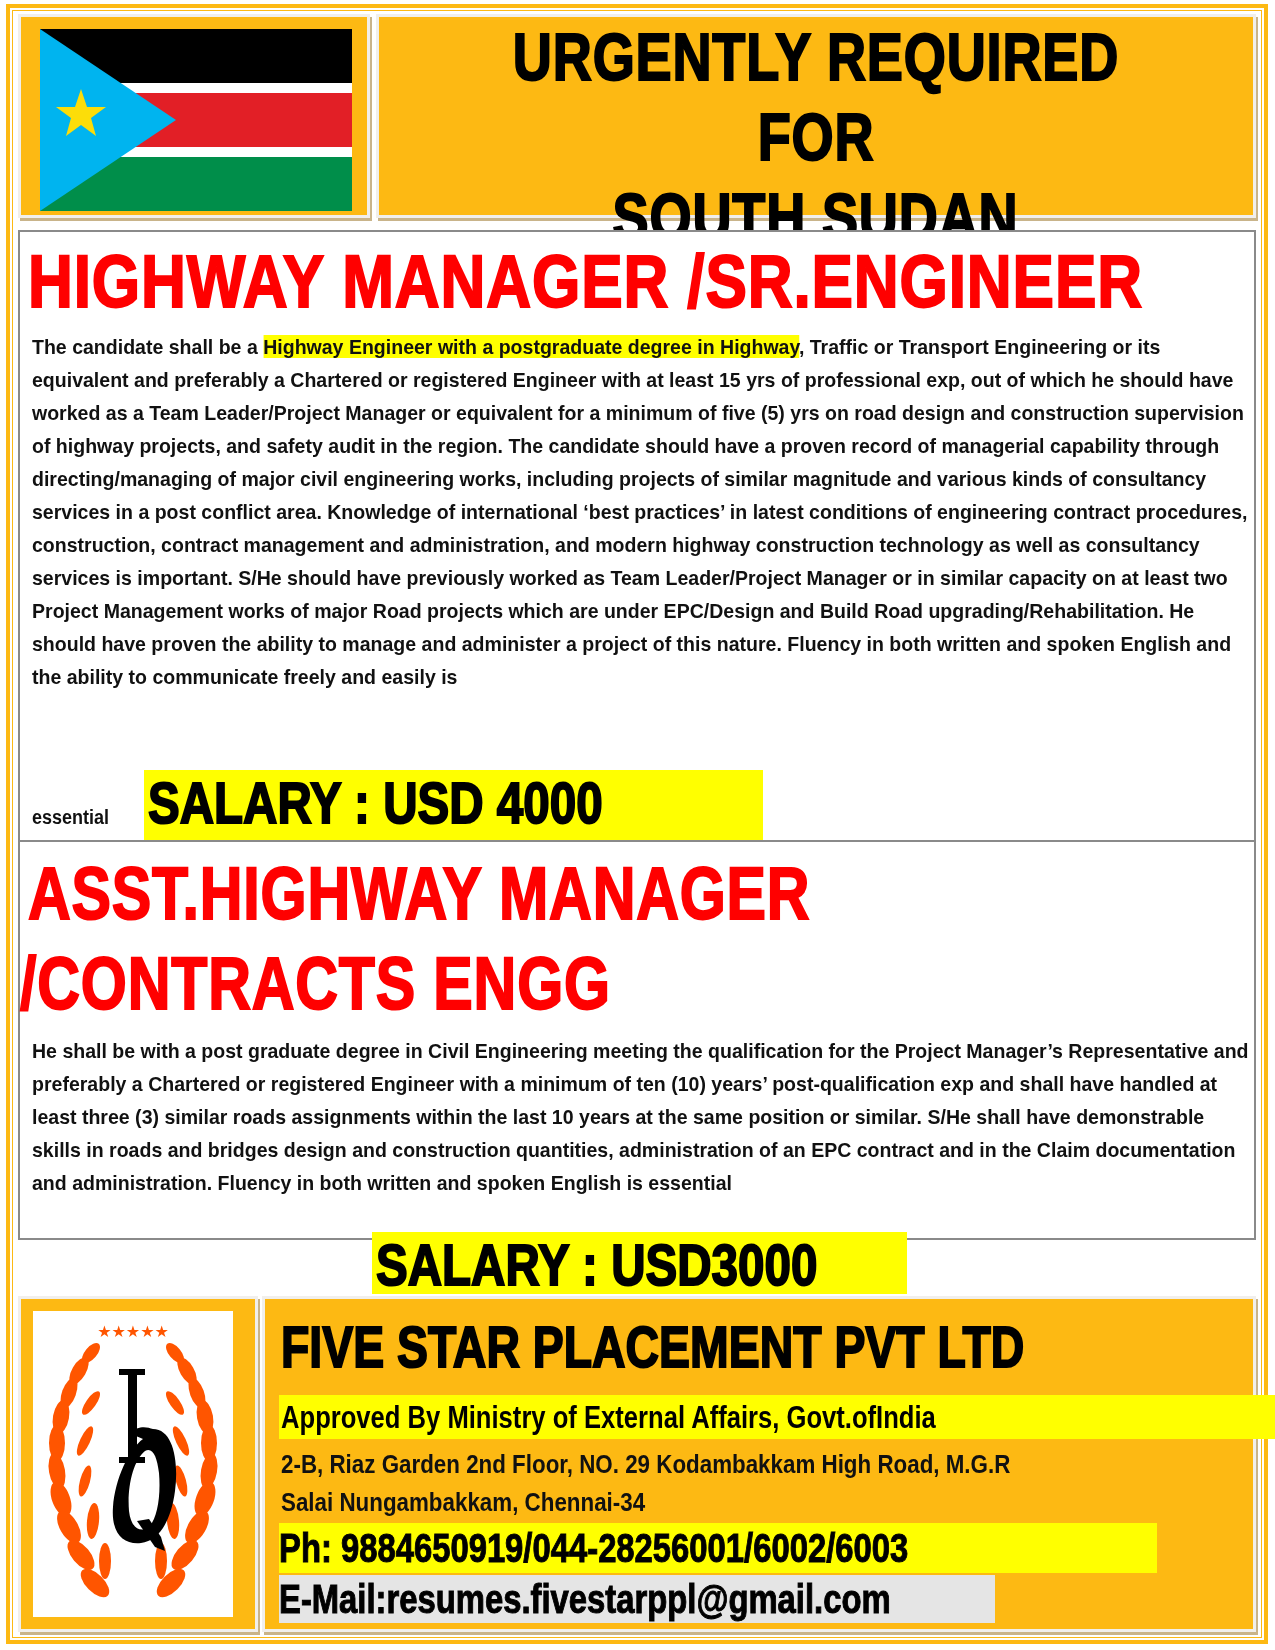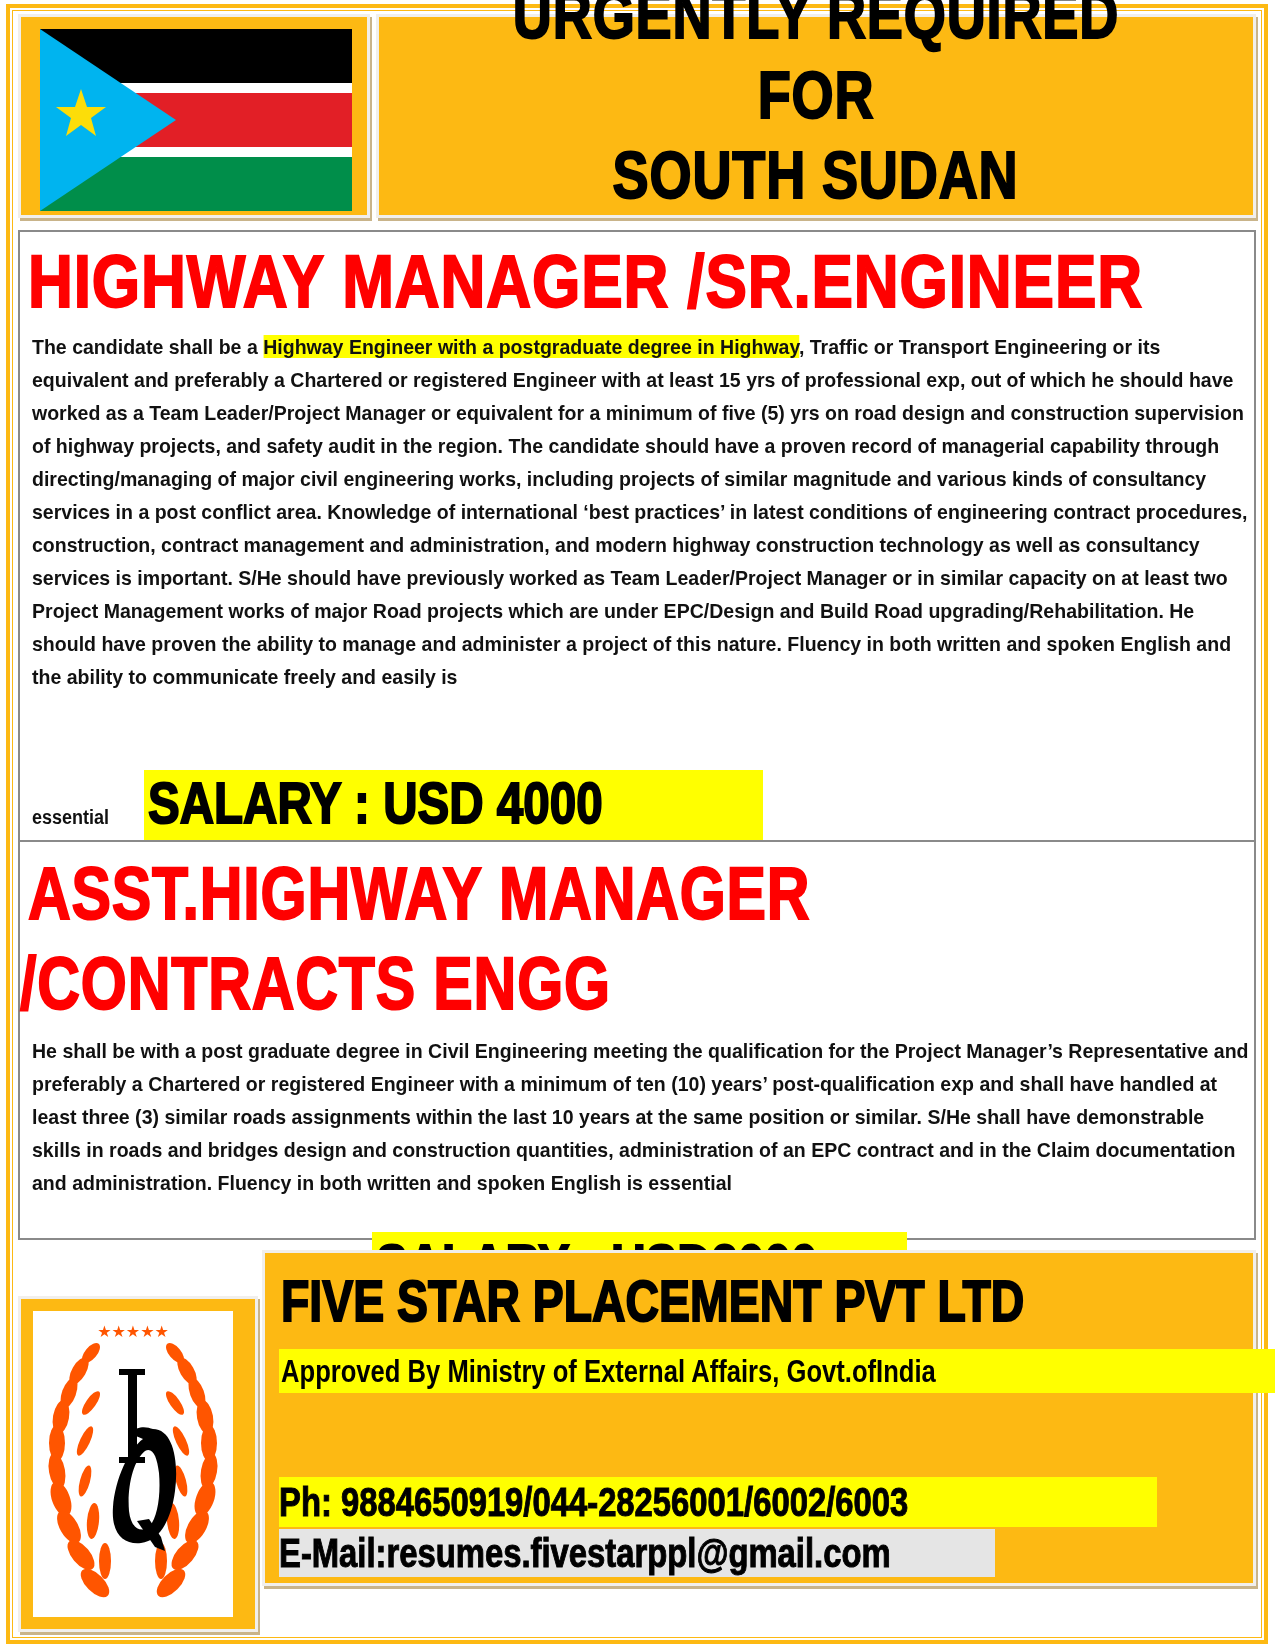--- a/index.html
+++ b/index.html
@@ -14,21 +14,21 @@
     }
 
     
     .hdr-cell {
       position: absolute; background: #FDB913;
       border: 3px solid #f1efec;
       box-shadow: 2px 3px 0 #c9b48a;
     }
     .flag-cell { left: 18px; top: 14px; width: 352px; height: 204px; }
     .title-cell { left: 376px; top: 14px; width: 880px; height: 204px;
-      display: flex; flex-direction: column; align-items: center; justify-content: flex-end; }
+      display: flex; flex-direction: column; align-items: center; justify-content: space-between; }
     .flag { position: absolute; left: 19px; top: 12px; width: 312px; height: 182px; }
 
     .urgent-title {
       font-family: "Liberation Sans", sans-serif; font-weight: 900;
       font-size: 66px; line-height: 80px; color: #000; text-align: center;
       transform: scaleX(0.82); letter-spacing: 1px;
       -webkit-text-stroke: 2px #000;
     }
 
     
@@ -65,21 +65,21 @@
       position: absolute; background: #FFFF00; color: #000; font-weight: 900;
       font-size: 58px; line-height: 66px; white-space: nowrap;
       -webkit-text-stroke: 2px #000;
     }
     .salary span { display: inline-block; transform: scaleX(0.82); transform-origin: left center; }
     .s1 { left: 144px; top: 770px; width: 619px; height: 70px; padding-left: 4px; }
     .s2 { left: 372px; top: 1232px; width: 535px; height: 62px; padding-left: 4px; }
 
     
     .foot-logo-cell { left: 18px; top: 1296px; width: 240px; height: 336px; }
-    .foot-info-cell { left: 262px; top: 1250px; width: 994px; height: 336px; }
+    .foot-info-cell { left: 262px; top: 1296px; width: 994px; height: 336px; }
     .logo-box { position: absolute; left: 12px; top: 12px; width: 200px; height: 306px; background: #fff; }
 
     .company {
       position: absolute; left: 16px; top: 14px; font-weight: 900; font-size: 58px;
       line-height: 68px; color: #000; white-space: nowrap;
       transform: scaleX(0.80); transform-origin: left center;
       -webkit-text-stroke: 2px #000;
     }
     .approved {
       position: absolute; left: 14px; top: 96px; background: #FFFF00;
@@ -203,19 +203,25 @@
       <path d="M104 210 L122 236 L132 240 L128 226 L116 208 Z" fill="#000"></path>
     </svg>
   </div>
 </div>
 
 <div class="hdr-cell foot-info-cell">
   <div class="company">FIVE STAR PLACEMENT PVT LTD</div>
   <div class="approved">
     <span>Approved By Ministry of External Affairs, Govt.ofIndia</span>
   </div>
+  <div class="addr a1">
+    <span>2-B, Riaz Garden 2nd Floor, NO. 29 Kodambakkam High Road, M.G.R</span>
+  </div>
+  <div class="addr a2">
+    <span>Salai Nungambakkam, Chennai-34</span>
+  </div>
   <div class="ph">
     <span>Ph: 9884650919/044-28256001/6002/6003</span>
   </div>
   <div class="email">
     <span>E-Mail:resumes.fivestarppl@gmail.com</span>
   </div>
 </div>
 
 </body></html>

